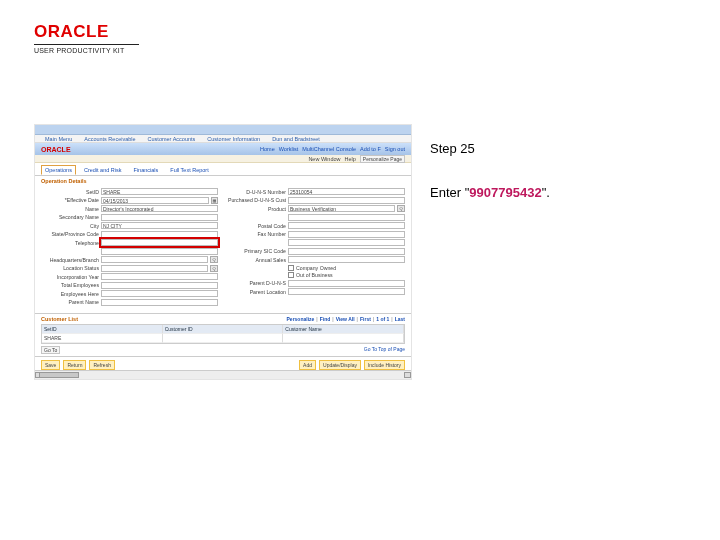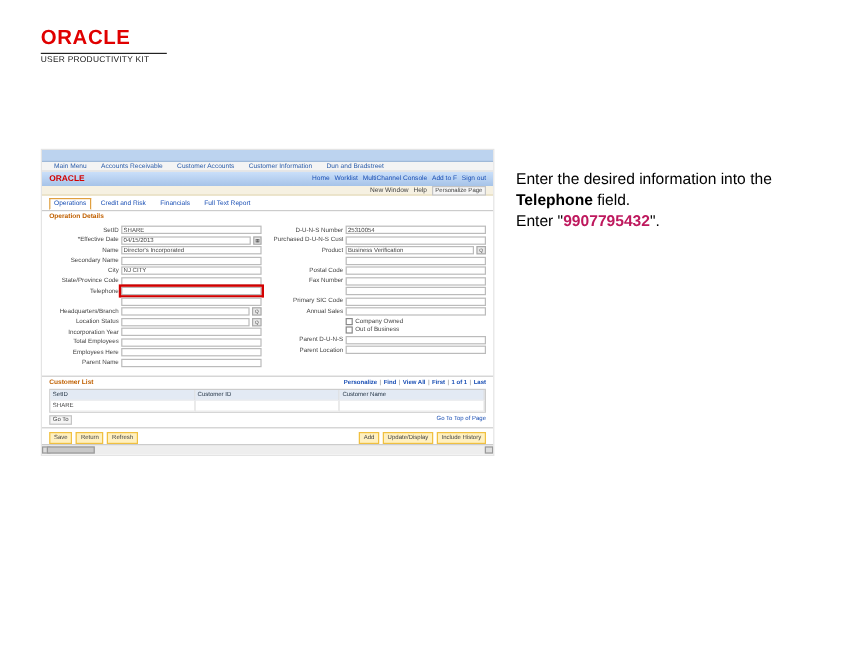--- a/index.html
+++ b/index.html
@@ -73,23 +73,21 @@
 <div class="slide">
 
 <div class="header-row">
   <div class="logo-block">
     <div class="logo-oracle">ORACLE</div>
     <div class="logo-upk">USER PRODUCTIVITY KIT</div>
   </div>
 </div>
 
 <div class="instructions">
-  <div class="instr-line">
-    <span>Enter the desired information into the </span><b>Telephone</b><span> field.</span>
-  </div>
+  <div class="step-label">Step 25</div>
   <div class="instr-line">
     <span>Enter "</span><span class="value">9907795432</span><span>".</span>
   </div>
 </div>
 
 <div class="shot">
 
   <div class="shot-bar"></div>
 
   <div class="shot-chrome">

